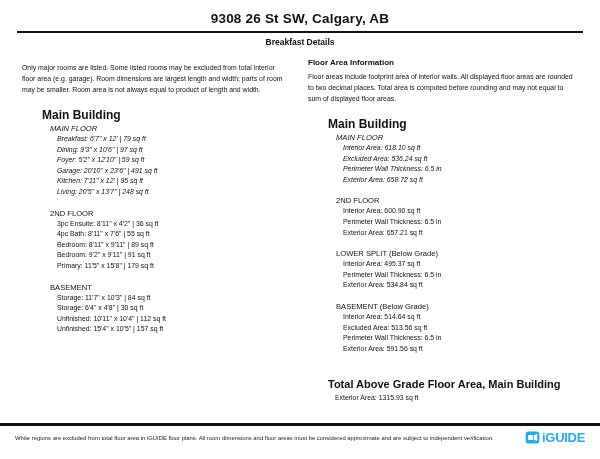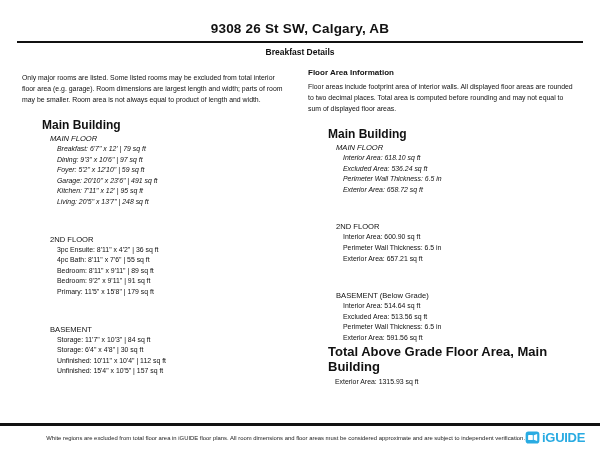--- a/index.html
+++ b/index.html
@@ -10,21 +10,21 @@
     width: 600px;
     height: 459px;
     background: #ffffff;
     overflow: hidden;
   }
   
   .doc-title {
     text-align: center;
     font-weight: bold;
     font-size: 13.5px;
-    padding-top: 21px;
+    padding-top: 11px;
     letter-spacing: 0.2px;
   }
   .title-rule {
     height: 2px;
     background: #111;
     margin: 5px 17px 0 17px;
   }
   .doc-subtitle {
     text-align: center;
     font-weight: bold;
@@ -48,56 +48,57 @@
     margin-top: 4px;
     width: 268px;
   }
   .building-name {
     font-size: 12px;
     font-weight: bold;
     margin-left: 20px;
     margin-top: 13px;
   }
   .floors { margin-left: 28px; }
-  .floor-section { margin-top: 26px; }
+  .floor-section { margin-top: 10px; }
   .floor-section:first-child { margin-top: 1px; font-style: italic; }
   .floor-name {
     font-size: 7.6px;
     line-height: 11px;
   }
   .item-line {
     font-size: 6.9px;
     line-height: 10.6px;
     margin-left: 7px;
   }
   .total-heading {
-    font-size: 13px;
+    font-size: 11px;
     font-weight: bold;
     margin-left: 20px;
+    margin-top: 24px;
   }
   .total-value {
     font-size: 6.9px;
     line-height: 11px;
     margin-left: 27px;
     margin-top: 2px;
   }
   
   .footer {
     position: absolute;
     left: 0;
     right: 0;
     top: 423px;
   }
   .footer-bar {
     height: 3px;
     background: #111;
   }
   .footer-row {
     display: flex;
-    justify-content: flex-end;
+    justify-content: space-between;
     align-items: center;
     padding: 4px 15px 0 15px;
   }
   .disclaimer {
     font-size: 5.9px;
     color: #222;
   }
   .logo {
     display: flex;
     align-items: center;
@@ -163,20 +164,26 @@
             <div class="item-line">Interior Area: 618.10 sq ft</div>
             <div class="item-line">Excluded Area: 536.24 sq ft</div>
             <div class="item-line">Perimeter Wall Thickness: 6.5 in</div>
             <div class="item-line">Exterior Area: 658.72 sq ft</div>
           </div>
           <div class="floor-section">
             <div class="floor-name">2ND FLOOR</div>
             <div class="item-line">Interior Area: 600.90 sq ft</div>
             <div class="item-line">Perimeter Wall Thickness: 6.5 in</div>
             <div class="item-line">Exterior Area: 657.21 sq ft</div>
+          </div>
+          <div class="floor-section">
+            <div class="floor-name">LOWER SPLIT (Below Grade)</div>
+            <div class="item-line">Interior Area: 495.37 sq ft</div>
+            <div class="item-line">Perimeter Wall Thickness: 6.5 in</div>
+            <div class="item-line">Exterior Area: 534.84 sq ft</div>
           </div>
           <div class="floor-section">
             <div class="floor-name">BASEMENT (Below Grade)</div>
             <div class="item-line">Interior Area: 514.64 sq ft</div>
             <div class="item-line">Excluded Area: 513.56 sq ft</div>
             <div class="item-line">Perimeter Wall Thickness: 6.5 in</div>
             <div class="item-line">Exterior Area: 591.56 sq ft</div>
           </div>
         </div>
       <div class="total-heading">Total Above Grade Floor Area, Main Building</div>

